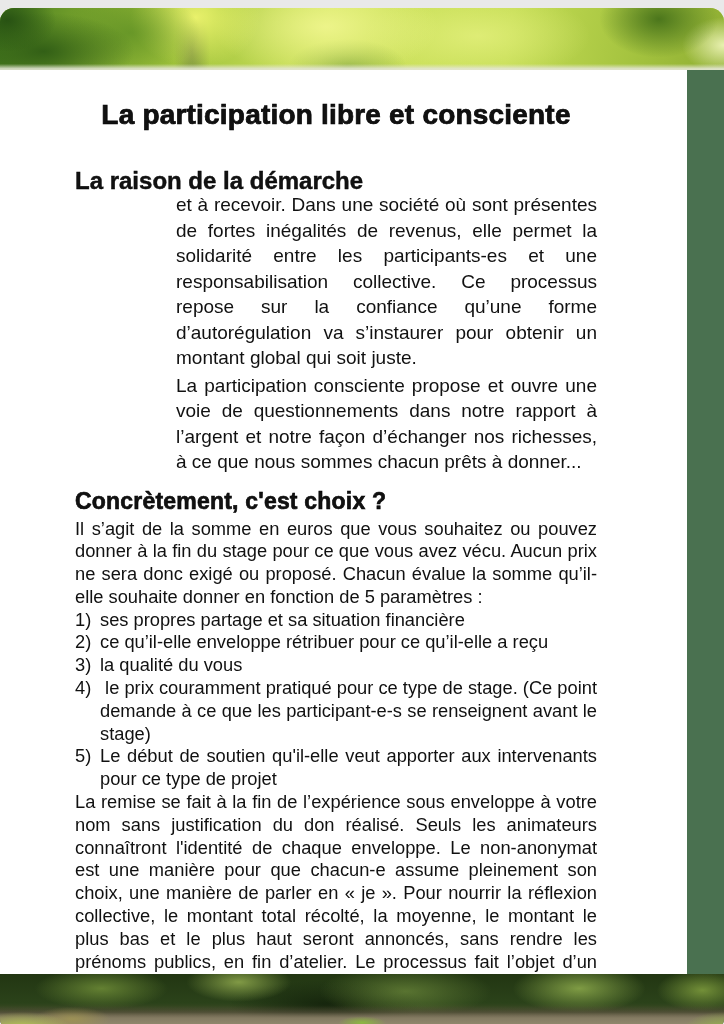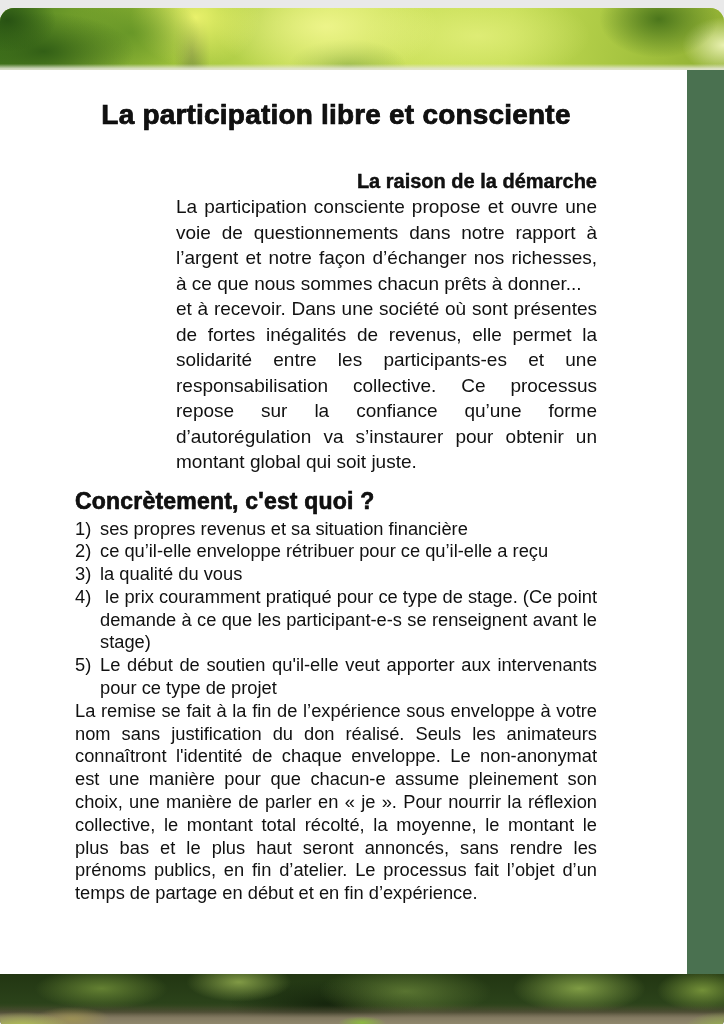--- a/index.html
+++ b/index.html
@@ -64,22 +64,21 @@
   .doc-title {
     margin:30px 0 0 0;
     text-align:center;
     font-size:28px; line-height:30px;
     font-weight:bold;
     -webkit-text-stroke:0.7px #000;
     letter-spacing:0.2px;
   }
   .h-raison {
     margin:40px 0 0 0;
-    text-align:right;
-    font-size:20px; line-height:22px;
+    font-size:24px; line-height:22px;
     font-weight:bold;
     -webkit-text-stroke:0.4px #000;
   }
   .para-indent {
     margin:2px 0 0 101px;
     text-align:justify;
     font-size:19px; line-height:25.5px;
   }
   .h-concret {
     margin:13px 0 4px 0;
@@ -105,31 +104,32 @@
   <div class="top-banner"></div>
 
   <div class="right-bar"></div>
 
   <div class="content">
 
     <h1 class="doc-title">La participation libre et consciente</h1>
 
     <h2 class="h-raison">La raison de la démarche</h2>
 
+    <p class="para-indent" style="margin-top:0;">et à recevoir. Dans une société où sont présentes de fortes inégalités de revenus, elle permet la solidarité entre les participants-es et une responsabilisation collective. Ce processus repose sur la confiance qu’une forme d’autorégulation va s’instaurer pour obtenir un montant global qui soit juste.</p>
+
     <p class="para-indent">La participation consciente propose et ouvre une voie de questionnements dans notre rapport à l’argent et notre façon d’échanger nos richesses, à ce que nous sommes chacun prêts à donner...</p>
 
-    <p class="para-indent" style="margin-top:0;">et à recevoir. Dans une société où sont présentes de fortes inégalités de revenus, elle permet la solidarité entre les participants-es et une responsabilisation collective. Ce processus repose sur la confiance qu’une forme d’autorégulation va s’instaurer pour obtenir un montant global qui soit juste.</p>
+    <h2 class="h-concret">Concrètement, c'est choix ?</h2>
 
-    <h2 class="h-concret">Concrètement, c'est quoi ?</h2>
-
+    <p class="body-text">Il s’agit de la somme en euros que vous souhaitez ou pouvez donner à la fin du stage pour ce que vous avez vécu. Aucun prix ne sera donc exigé ou proposé. Chacun évalue la somme qu’il-elle souhaite donner en fonction de 5 paramètres :</p>
 
     <div>
       <div class="list-row">
         <span class="list-num">1)</span>
-        <span class="list-text">ses propres revenus et sa situation financière</span>
+        <span class="list-text">ses propres partage et sa situation financière</span>
       </div>
       <div class="list-row">
         <span class="list-num">2)</span>
         <span class="list-text">ce qu’il-elle enveloppe rétribuer pour ce qu’il-elle a reçu</span>
       </div>
       <div class="list-row">
         <span class="list-num">3)</span>
         <span class="list-text">la qualité du vous</span>
       </div>
       <div class="list-row">

